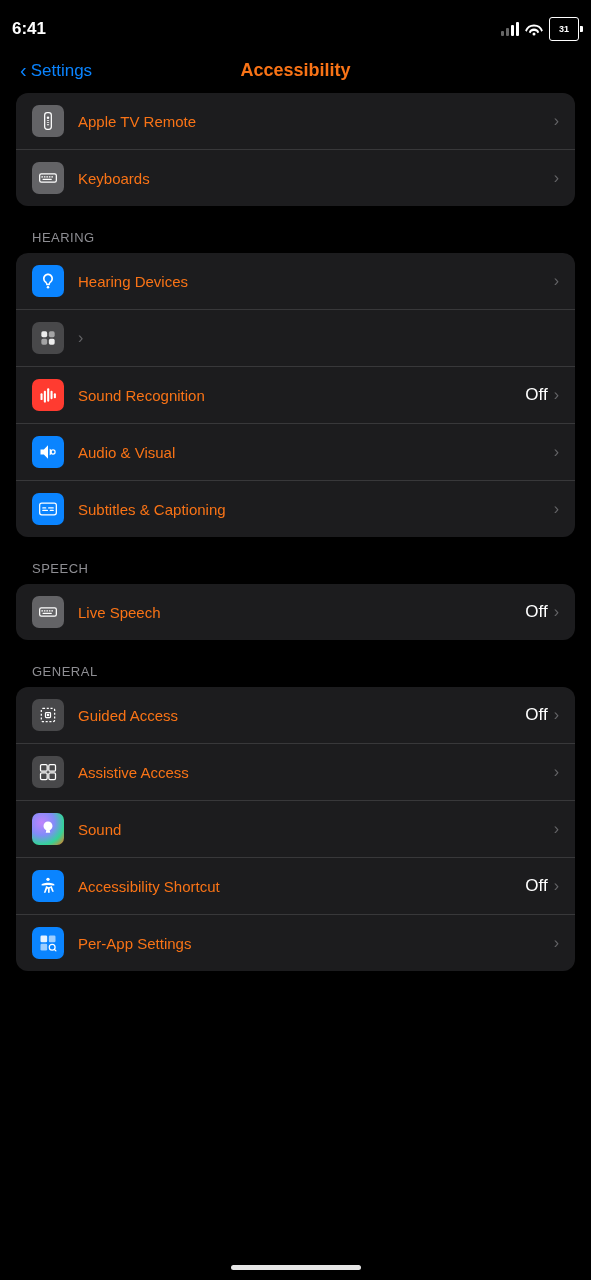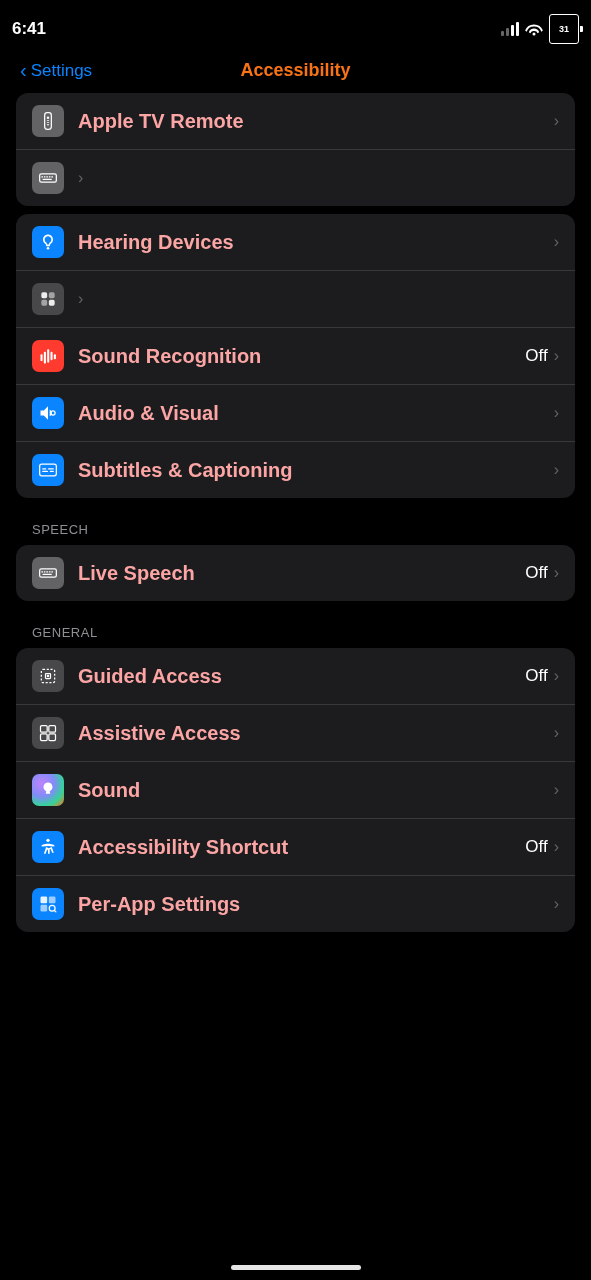--- a/index.html
+++ b/index.html
@@ -41,21 +41,21 @@
       width: 3px;
       background: #fff;
       border-radius: 1px;
     }
     .battery-container {
       display: flex;
       align-items: center;
       border: 1.5px solid #fff;
       border-radius: 3px;
       padding: 1px 2px;
-      height: 30px;
+      height: 24px;
       width: 30px;
       position: relative;
       font-size: 9px;
       font-weight: 700;
       color: #fff;
       justify-content: center;
     }
     .battery-container::after {
       content: '';
       position: absolute;
@@ -147,23 +147,23 @@
     .icon-gray { background: #636366; }
     .icon-keyboard { background: #636366; }
     .icon-blue { background: #0a84ff; }
     .icon-dark-gray { background: #48484a; }
     .icon-red { background: #ff3b30; }
     .icon-accessibility { background: #0a84ff; }
     .icon-per-app { background: #0a84ff; }
 
     .item-label {
       flex: 1;
-      font-size: 20px;
-      color: #fca5a5;
-      font-weight: 700;
+      font-size: 15px;
+      color: #f97316;
+      font-weight: 400;
     }
 
     .item-value {
       font-size: 17px;
       color: #ffffff;
       margin-right: 6px;
     }
 
     .item-chevron {
       color: #636366;
@@ -242,24 +242,26 @@
         <svg class="icon-svg" viewBox="0 0 24 24" fill="white">
           <rect x="2" y="7" width="20" height="10" rx="2" fill="none" stroke="white" stroke-width="1.5"></rect>
           <rect x="4" y="10" width="2" height="1.5" rx="0.3" fill="white"></rect>
           <rect x="7" y="10" width="2" height="1.5" rx="0.3" fill="white"></rect>
           <rect x="10" y="10" width="2" height="1.5" rx="0.3" fill="white"></rect>
           <rect x="13" y="10" width="2" height="1.5" rx="0.3" fill="white"></rect>
           <rect x="16" y="10" width="2" height="1.5" rx="0.3" fill="white"></rect>
           <rect x="5.5" y="13" width="11" height="1.5" rx="0.3" fill="white"></rect>
         </svg>
       </div>
-      <span class="item-chevron">›</span>
-    </div>
-  </div>
-
+      <span class="item-label">Keyboards</span>
+      <span class="item-chevron">›</span>
+    </div>
+  </div>
+
+  <div class="section-label">HEARING</div>
   <div class="settings-group">
 
     <div class="settings-item">
       <div class="item-icon icon-blue">
         <svg class="icon-svg" viewBox="0 0 24 24" fill="white">
           <path d="M12 3C8.7 3 6 5.7 6 9c0 2.4 1.3 4.5 3.3 5.6L10 17h4l.7-2.4C16.7 13.5 18 11.4 18 9c0-3.3-2.7-6-6-6zm0 2c2.2 0 4 1.8 4 4 0 1.7-.9 3.1-2.3 3.9L13 15h-2l-.7-2.1C8.9 12.1 8 10.7 8 9c0-2.2 1.8-4 4-4z"></path>
           <circle cx="12" cy="19.5" r="1.5"></circle>
         </svg>
       </div>
       <span class="item-label">Hearing Devices</span>

